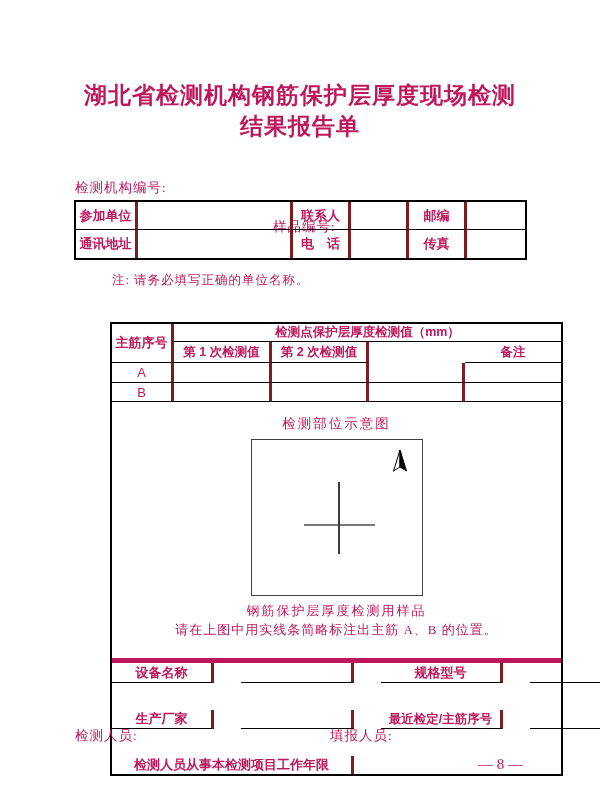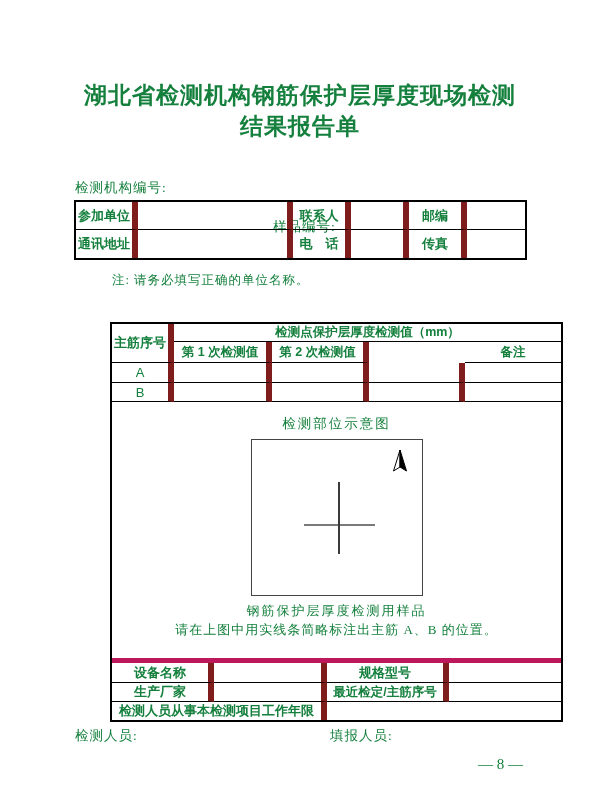--- a/index.html
+++ b/index.html
@@ -1,35 +1,35 @@
 <!DOCTYPE html>
 <html><head>
 <meta charset="utf-8">
 <style>
   html,body { margin:0; padding:0; background:#ffffff; }
   #page {
     position:relative; width:600px; height:800px; background:#ffffff;
-    font-family:"Liberation Sans", sans-serif; color:#15803d;
+    font-family:"Liberation Sans", sans-serif; color:#be185d;
     overflow:hidden;
   }
   
   .doc-title {
     position:absolute; top:80px; left:0; width:600px;
     text-align:center; font-family:"Liberation Serif", serif;
     font-weight:700; font-size:23px; line-height:31px; letter-spacing:1px;
   }
   
   .serif-label {
     position:absolute; font-family:"Liberation Serif", serif;
     font-size:13.5px; letter-spacing:1px;
   }
   
   .cell {
     display:flex; align-items:center; justify-content:center;
-    border-right:6px solid #7f1d1d; border-bottom:1px solid #000;
+    border-right:3px solid #7f1d1d; border-bottom:1px solid #000;
     font-size:13px; font-weight:700; overflow:hidden; white-space:nowrap;
   }
   .cell.value { font-weight:400; }
   .cell.nbr { border-right:none; }
   .cell.nbb { border-bottom:none; }
   
   .contact-table {
     position:absolute; left:74px; top:200px;
     display:grid;
     grid-template-columns:62px 155px 58px 58px 58px 58px;
@@ -76,20 +76,21 @@
   }
   .diagram-caption2 {
     position:absolute; top:219px; left:0; width:449px;
     text-align:center; font-size:13px; letter-spacing:1px;
   }
   
   .equipment-grid {
     display:grid;
     grid-template-columns:102px 113px 122px 112px;
     grid-template-rows:20px 19px 18px;
+    gap:27px;
   }
   
   .page-number {
     position:absolute; top:756px; left:0; width:523px; text-align:right;
     font-family:"Liberation Serif", serif; font-size:15px;
   }
 </style>
 </head>
 <body>
 

